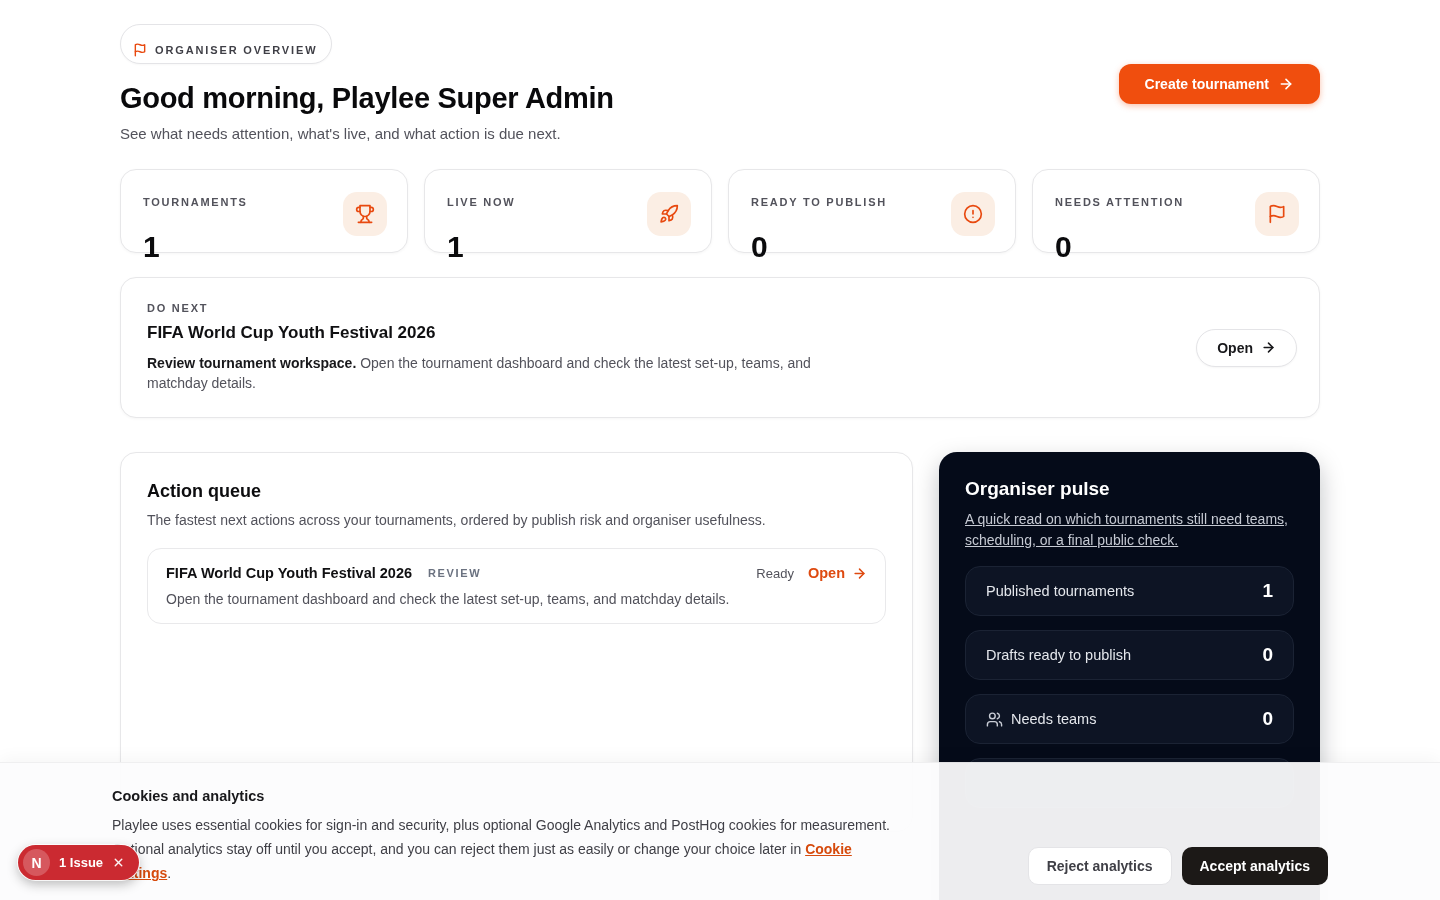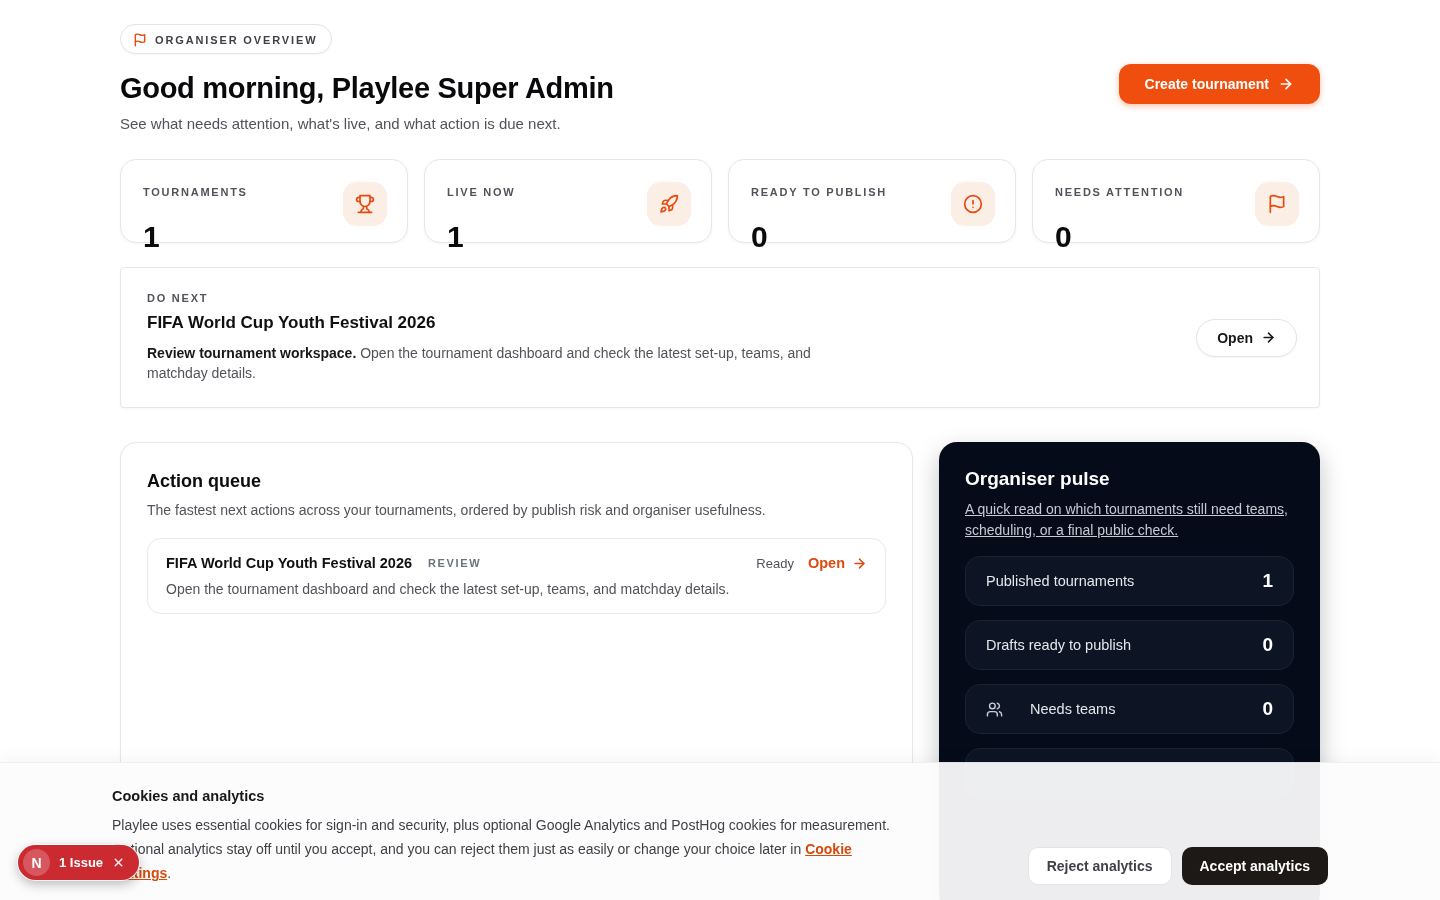--- a/index.html
+++ b/index.html
@@ -10,21 +10,21 @@
     color: #0b0b0d;
     position: relative;
   }
   .container { width: 1200px; margin: 0 auto; position: relative; }
 
   
   .header { padding-top: 24px; position: relative; }
   .badge {
     display: inline-flex; align-items: center; gap: 8px;
     border: 1px solid #e4e4e7; border-radius: 999px;
-    padding: 8px 14px 6px 12px; background: #fff;
+    padding: 18px 14px 6px 12px; background: #fff;
     box-shadow: 0 1px 2px rgba(0,0,0,0.03);
   }
   .badge svg { color: #e8490f; }
   .badge-label {
     font-size: 11px; font-weight: 700; letter-spacing: 0.17em;
     color: #3f3f46;
   }
   h1.page-title {
     margin-top: 18px; font-size: 29px; font-weight: 700;
     letter-spacing: -0.01em; color: #09090b;
@@ -56,21 +56,21 @@
   .stat-icon {
     width: 44px; height: 44px; border-radius: 14px; background: #fbeee4;
     display: flex; align-items: center; justify-content: center;
     color: #e8490f; flex: none; margin-top: 2px;
   }
   .stat-value { font-size: 30px; font-weight: 900; color: #0b0b0d; margin-top: -6px; }
 
   
   .do-next {
     margin-top: 24px; background: #fff; border: 1px solid #e7e7e9;
-    border-radius: 4px; padding: 24px 26px; position: relative;
+    border-radius: 16px; padding: 24px 26px; position: relative;
     box-shadow: 0 1px 3px rgba(0,0,0,0.04); min-height: 131px;
   }
   .eyebrow {
     font-size: 11px; font-weight: 700; letter-spacing: 0.16em; color: #52525b;
   }
   .do-next-title { margin-top: 9px; font-size: 17px; font-weight: 700; color: #101012; }
   .do-next-body { margin-top: 10px; font-size: 14px; line-height: 20px; color: #52525b; max-width: 680px; }
   .do-next-body b { color: #18181b; font-weight: 700; }
   .pill-btn {
     display: inline-flex; align-items: center; gap: 8px;
@@ -113,21 +113,21 @@
     width: 381px; height: 470px; background: #050b19;
     border-radius: 18px; padding: 26px; color: #fff;
     box-shadow: 0 10px 25px rgba(5,11,25,0.25);
   }
   .pulse-title { font-size: 19px; font-weight: 700; color: #ffffff; }
   .pulse-desc { margin-top: 9px; font-size: 14px; line-height: 21px; color: #c6cad3; max-width: 330px; text-decoration: underline; }
   .pulse-rows { margin-top: 15px; display: flex; flex-direction: column; gap: 14px; }
   .pulse-row {
     height: 50px; background: #0d1424; border: 1px solid #1b2334;
     border-radius: 15px; display: flex; align-items: center;
-    padding: 0 20px; gap: 27px;
+    padding: 0 20px; gap: 8px;
   }
   .pulse-row-label { font-size: 14.5px; color: #e4e7ec; }
   .pulse-row-value { margin-left: auto; font-size: 19px; font-weight: 800; color: #ffffff; }
   .pulse-row .row-icon { color: #c9cdd6; display: flex; }
 
   
   .cookie-banner {
     position: fixed; left: 0; right: 0; top: 762px; height: 138px;
     background: rgba(252,252,253,0.94);
     border-top: 1px solid rgba(0,0,0,0.05);

